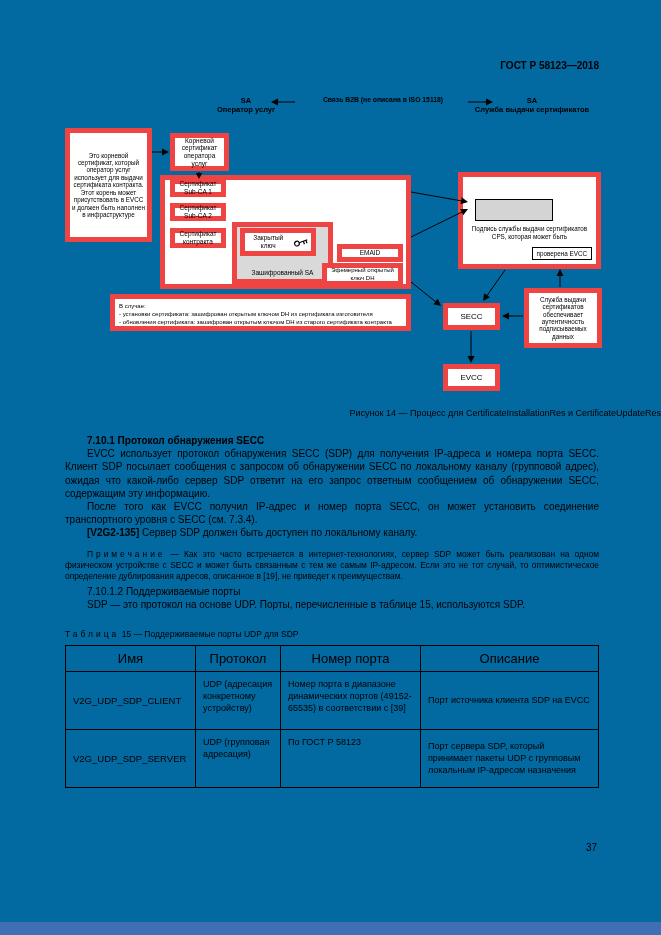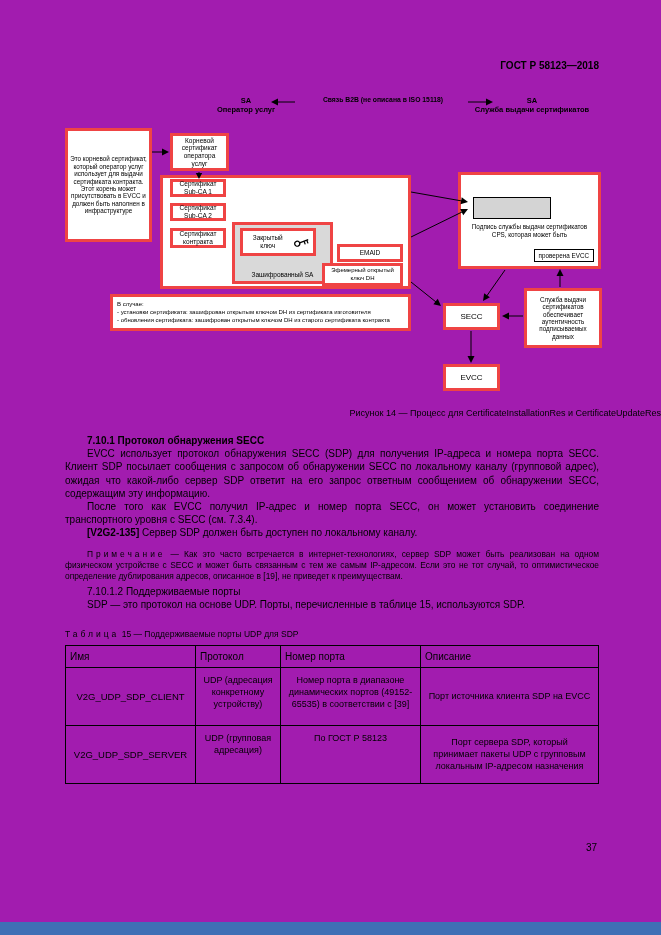--- a/index.html
+++ b/index.html
@@ -1,23 +1,23 @@
 <!DOCTYPE html>
 <html><head>
 <meta charset="utf-8">
 <style>
   * { margin:0; padding:0; box-sizing:border-box; }
   html,body { background:#888; }
   body { width:661px; height:935px; margin:0 auto; font-family:"Liberation Sans",sans-serif; color:#000; position:relative; }
-  .page { position:absolute; inset:0; background:#a21caf; overflow:hidden; padding-top:92px; }
+  .page { position:absolute; inset:0; background:#0369a1; overflow:hidden; padding-top:92px; }
   .header { position:absolute; top:60px; right:62px; font-weight:bold; font-size:10px; }
 
   
   .figure { position:relative; width:661px; height:308px; font-size:6.5px;padding-left:36px; }
-  .box { position:absolute; border:3px solid #ef4444; background:#fff; display:flex; align-items:center; justify-content:center; text-align:center; padding:2px; line-height:1.18; }
+  .box { position:absolute; border:5px solid #ef4444; background:#fff; display:flex; align-items:center; justify-content:center; text-align:center; padding:2px; line-height:1.18; }
   .shaded { background:#d9d9d9; align-items:flex-end; }
   .toplabel { position:absolute; text-align:center; font-weight:bold; font-size:7.5px; line-height:1.25; }
   .b2b { position:absolute; text-align:center; font-weight:bold; font-size:6.8px; }
   .grayrect { position:absolute; left:12px; top:22px; width:78px; height:22px; background:#d4d4d4; border:1px solid #000; }
   .sigtext { position:absolute; left:4px; right:4px; top:48px; font-size:6.3px; line-height:1.2; }
   .checkedbox { position:absolute; right:4px; bottom:4px; border:1px solid #000; padding:2px 4px; font-size:6.3px; background:#fff; }
   .casenote { display:block; text-align:left; font-size:6px; padding:3px 4px; line-height:1.35; }
   .bigname { font-size:8px; font-weight:normal; }
   .arrows { position:absolute; inset:0; pointer-events:none; }
   .arrows line { stroke:#000; stroke-width:1; }
@@ -26,22 +26,22 @@
 
   
   .content { margin:16px 62px 0 65px; font-size:10px; }
   .content p { text-indent:22px; text-align:justify; line-height:1.32; }
   .content p.hd { font-weight:bold; text-align:left; }
   .mt { margin-top:10px; }
   .note { font-size:8.4px; margin:9px 0 3px 0; }
   .spaced { letter-spacing:3px; }
   .tblcap { font-size:8.5px; margin-top:18px; margin-bottom:5px; text-indent:0 !important; text-align:left !important; }
   table { width:100%; border-collapse:collapse; margin-top:2px; }
-  th, td { border:1px solid #000;text-align:center; }
-  th { font-weight:normal; font-size:10px; padding:5px 4px; text-align:left; }
+  th, td { border:1px solid #000; }
+  th { font-weight:normal; font-size:13px; padding:5px 4px; text-align:center; }
   td { font-size:9px; padding:5px 7px; height:58px; vertical-align:middle; line-height:1.3; }
   td.name { font-size:9.5px; white-space:nowrap; }
   td.topal { vertical-align:top; padding-top:7px; }
   .pagenum { position:absolute; top:842px; right:64px; font-size:10px; }
   .bottombar { position:absolute; left:0; right:0; bottom:0; height:13px; background:#3f6fb5; }
 </style>
 </head>
 <body>
 
 <div class="page">

